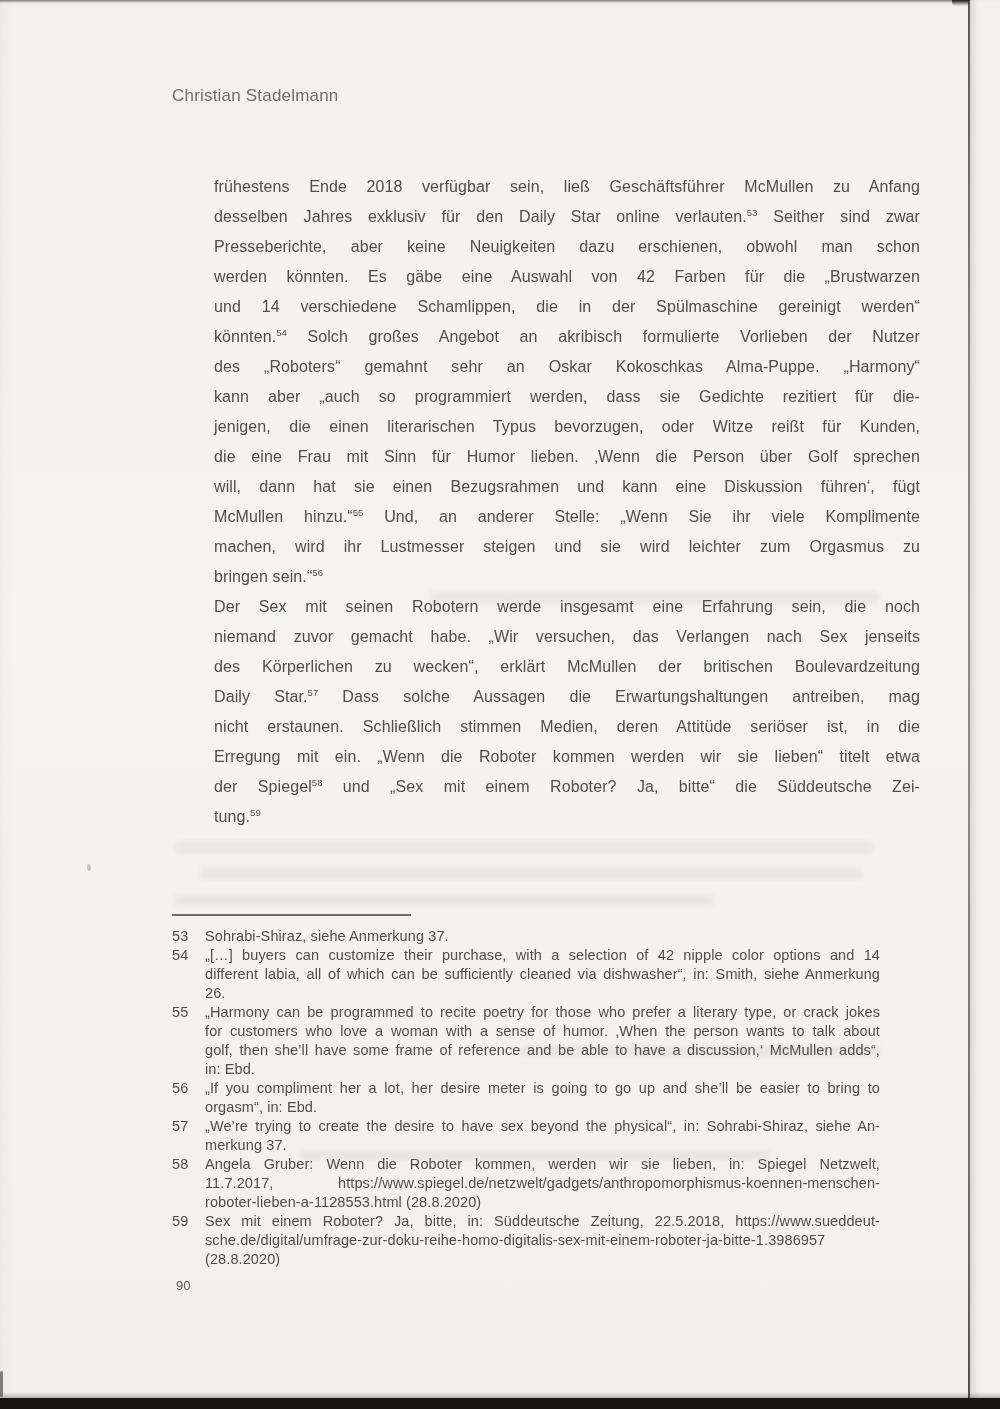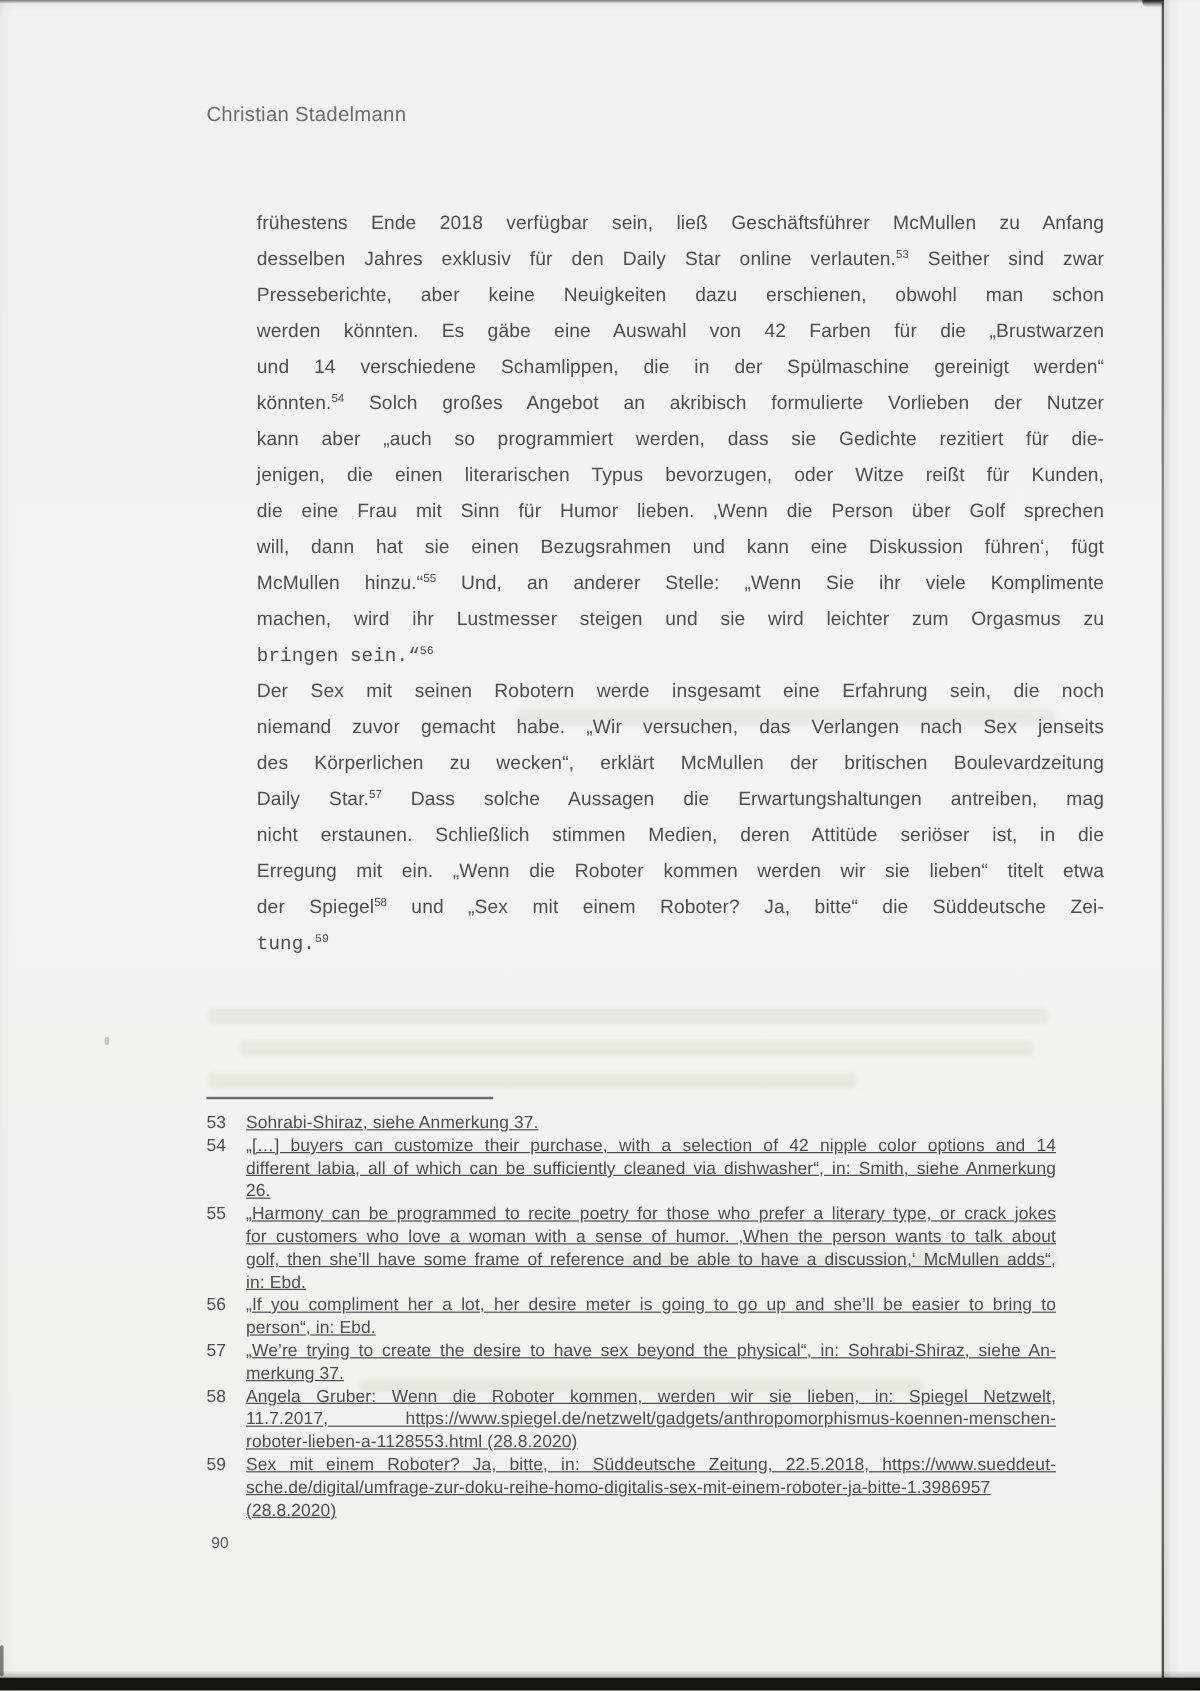--- a/index.html
+++ b/index.html
@@ -25,41 +25,41 @@
   }
 
   
   .body-text {
     position: absolute; left: 172px; top: 172px; width: 706px;
     font-size: 16px; line-height: 30px;
     letter-spacing: 0.1px;
     margin-left: 42px;
   }
   .bline { text-align: justify; text-align-last: justify; white-space: normal; }
-  .bline.last { text-align-last: left; font-family: Liberation Mono, monospace; }
+  .bline.last { text-align-last: left; }
   .body-text sup, .footnotes sup {
     font-size: 0.6em; line-height: 0; vertical-align: super; letter-spacing: 0;
   }
 
   
   .fn-rule {
     position: absolute; left: 172px; top: 914px;
     width: 239px; height: 2px;
     background: var(--rule, #6b6b6b);
   }
 
   
   .footnotes {
     position: absolute; left: 172px; top: 927px; width: 708px;
     font-size: 14.5px; line-height: 19px;
     letter-spacing: 0.1px;
   }
   .footnote { display: flex; }
   .fn-num { flex: 0 0 33px; }
-  .fn-body { flex: 1 1 auto; min-width: 0; text-decoration: underline; }
+  .fn-body { flex: 1 1 auto; min-width: 0; }
   .fn-line { text-align: justify; text-align-last: justify; }
   .fn-line.last { text-align-last: left; }
 
   
   .pageno {
     position: absolute; left: 176px; top: 1278px;
     font-size: 13px; color: #5a5a5a;
   }
 
   
@@ -121,20 +121,21 @@
 
   <div class="author">Christian Stadelmann</div>
 
   <div class="body-text">
       <div class="bline">frühestens Ende 2018 verfügbar sein, ließ Geschäftsführer McMullen zu Anfang</div>
       <div class="bline">desselben Jahres exklusiv für den Daily Star online verlauten.<sup>53</sup> Seither sind zwar</div>
       <div class="bline">Presseberichte, aber keine Neuigkeiten dazu erschienen, obwohl man schon</div>
       <div class="bline">werden könnten. Es gäbe eine Auswahl von 42 Farben für die „Brustwarzen</div>
       <div class="bline">und 14 verschiedene Schamlippen, die in der Spülmaschine gereinigt werden“</div>
       <div class="bline">könnten.<sup>54</sup> Solch großes Angebot an akribisch formulierte Vorlieben der Nutzer</div>
+      <div class="bline">des „Roboters“ gemahnt sehr an Oskar Kokoschkas Alma-Puppe. „Harmony“</div>
       <div class="bline">kann aber „auch so programmiert werden, dass sie Gedichte rezitiert für die-</div>
       <div class="bline">jenigen, die einen literarischen Typus bevorzugen, oder Witze reißt für Kunden,</div>
       <div class="bline">die eine Frau mit Sinn für Humor lieben. ‚Wenn die Person über Golf sprechen</div>
       <div class="bline">will, dann hat sie einen Bezugsrahmen und kann eine Diskussion führen‘, fügt</div>
       <div class="bline">McMullen hinzu.“<sup>55</sup> Und, an anderer Stelle: „Wenn Sie ihr viele Komplimente</div>
       <div class="bline">machen, wird ihr Lustmesser steigen und sie wird leichter zum Orgasmus zu</div>
       <div class="bline last">bringen sein.“<sup>56</sup></div>
       <div class="bline">Der Sex mit seinen Robotern werde insgesamt eine Erfahrung sein, die noch</div>
       <div class="bline">niemand zuvor gemacht habe. „Wir versuchen, das Verlangen nach Sex jenseits</div>
       <div class="bline">des Körperlichen zu wecken“, erklärt McMullen der britischen Boulevardzeitung</div>
@@ -168,21 +169,21 @@
           <div class="fn-line">„Harmony can be programmed to recite poetry for those who prefer a literary type, or crack jokes</div>
           <div class="fn-line">for customers who love a woman with a sense of humor. ‚When the person wants to talk about</div>
           <div class="fn-line">golf, then she’ll have some frame of reference and be able to have a discussion,‘ McMullen adds“,</div>
           <div class="fn-line last">in: Ebd.</div>
         </div>
       </div>
       <div class="footnote">
         <span class="fn-num">56</span>
         <div class="fn-body">
           <div class="fn-line">„If you compliment her a lot, her desire meter is going to go up and she’ll be easier to bring to</div>
-          <div class="fn-line last">person“, in: Ebd.</div>
+          <div class="fn-line last">orgasm“, in: Ebd.</div>
         </div>
       </div>
       <div class="footnote">
         <span class="fn-num">57</span>
         <div class="fn-body">
           <div class="fn-line">„We’re trying to create the desire to have sex beyond the physical“, in: Sohrabi-Shiraz, siehe An-</div>
           <div class="fn-line last">merkung 37.</div>
         </div>
       </div>
       <div class="footnote">

